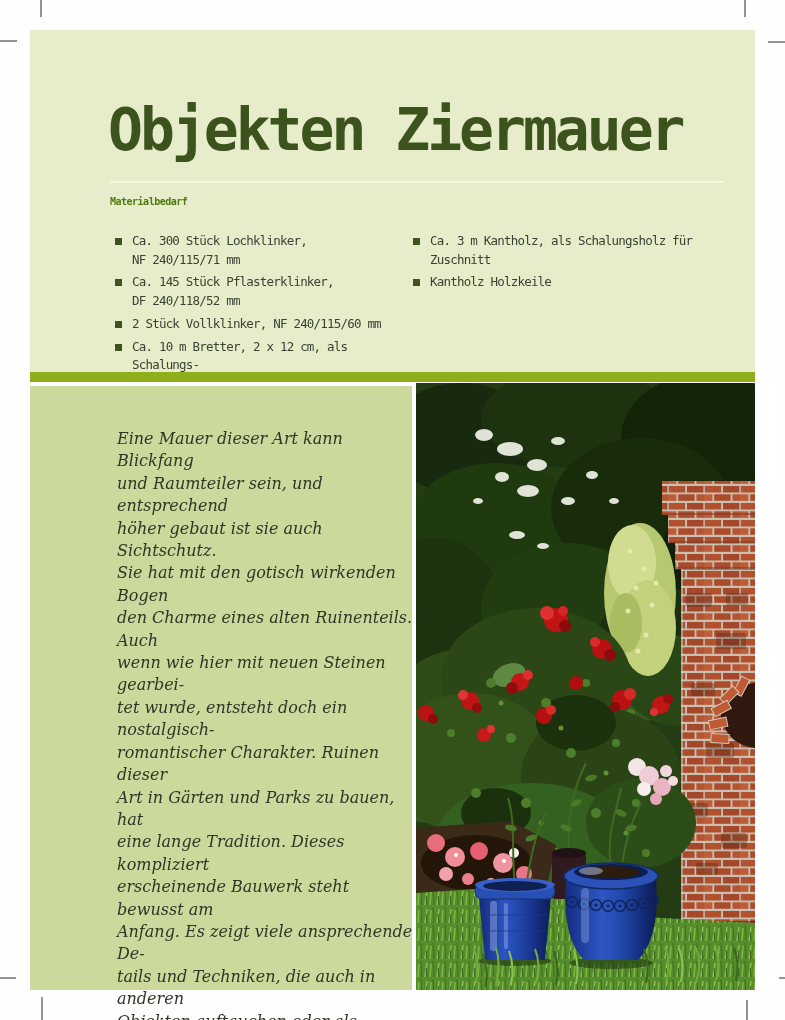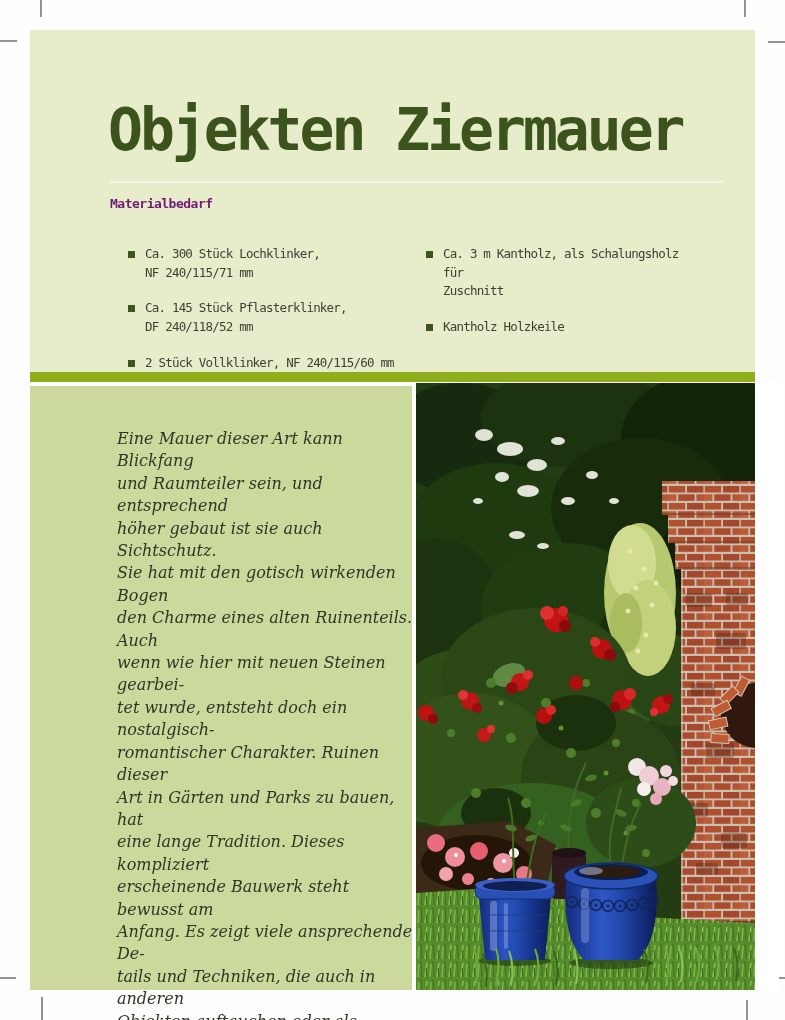--- a/index.html
+++ b/index.html
@@ -17,28 +17,28 @@
   .lower-panel{position:absolute;left:0;top:4px;width:382px;height:604px;background:#cbd99d;}
   
   .title{
     position:absolute;left:78px;top:66px;width:640px;
     font-size:58px;font-weight:bold;letter-spacing:-3px;
     color:#3d531e;white-space:nowrap;
   }
   .title-rule{position:absolute;left:80px;top:151px;width:613px;height:2px;background:#f5f7e5;}
   .section-heading{
     position:absolute;left:80px;top:166px;
-    font-size:13px;font-weight:bold;letter-spacing:-0.5px;color:#701a75;
+    font-size:10px;font-weight:bold;letter-spacing:-0.5px;color:#4d7c0f;
   }
   
   .mat-list{position:absolute;top:198px;margin:0;padding:0;list-style:none;width:312px;}
   .mat-list.left{left:80px;}
   .mat-list.right{left:378px;}
   .mat-list li{
-    position:relative;padding-left:18px;margin:17px;
+    position:relative;padding-left:18px;margin:4px;
     font-size:12.5px;letter-spacing:-0.8px;line-height:18.7px;
     color:#3a4233;white-space:pre-line;
   }
   .mat-list li::before{
     content:"";position:absolute;left:1px;top:6px;width:7px;height:7px;background:#41521c;
   }
   
   .body-copy{
     position:absolute;left:87px;top:42px;width:300px;
     font-family:"DejaVu Serif","Liberation Serif",serif;font-style:italic;

